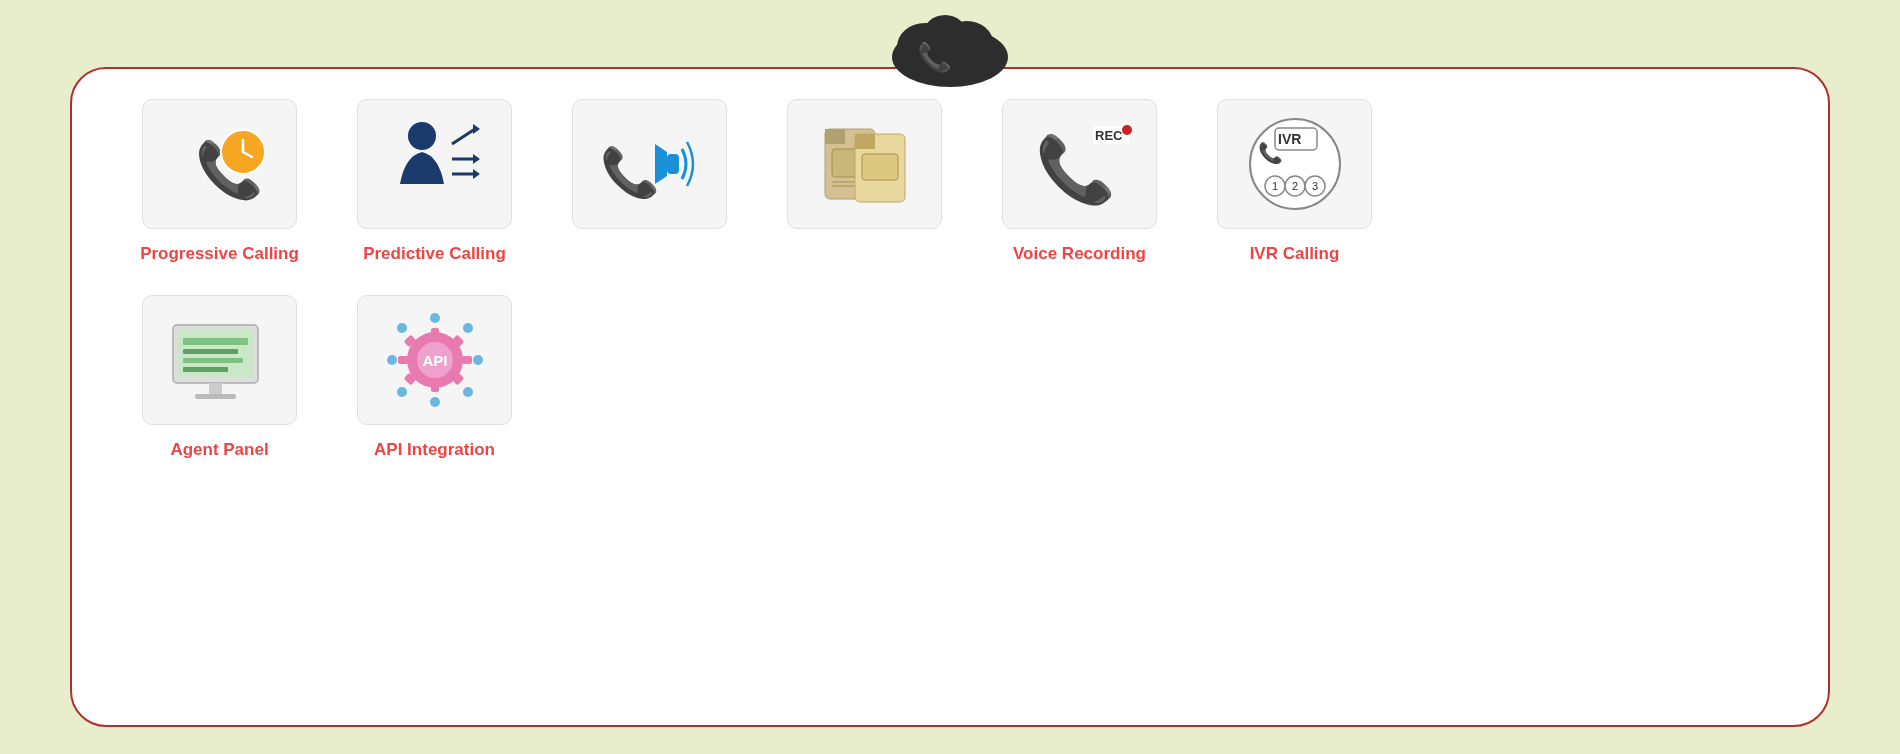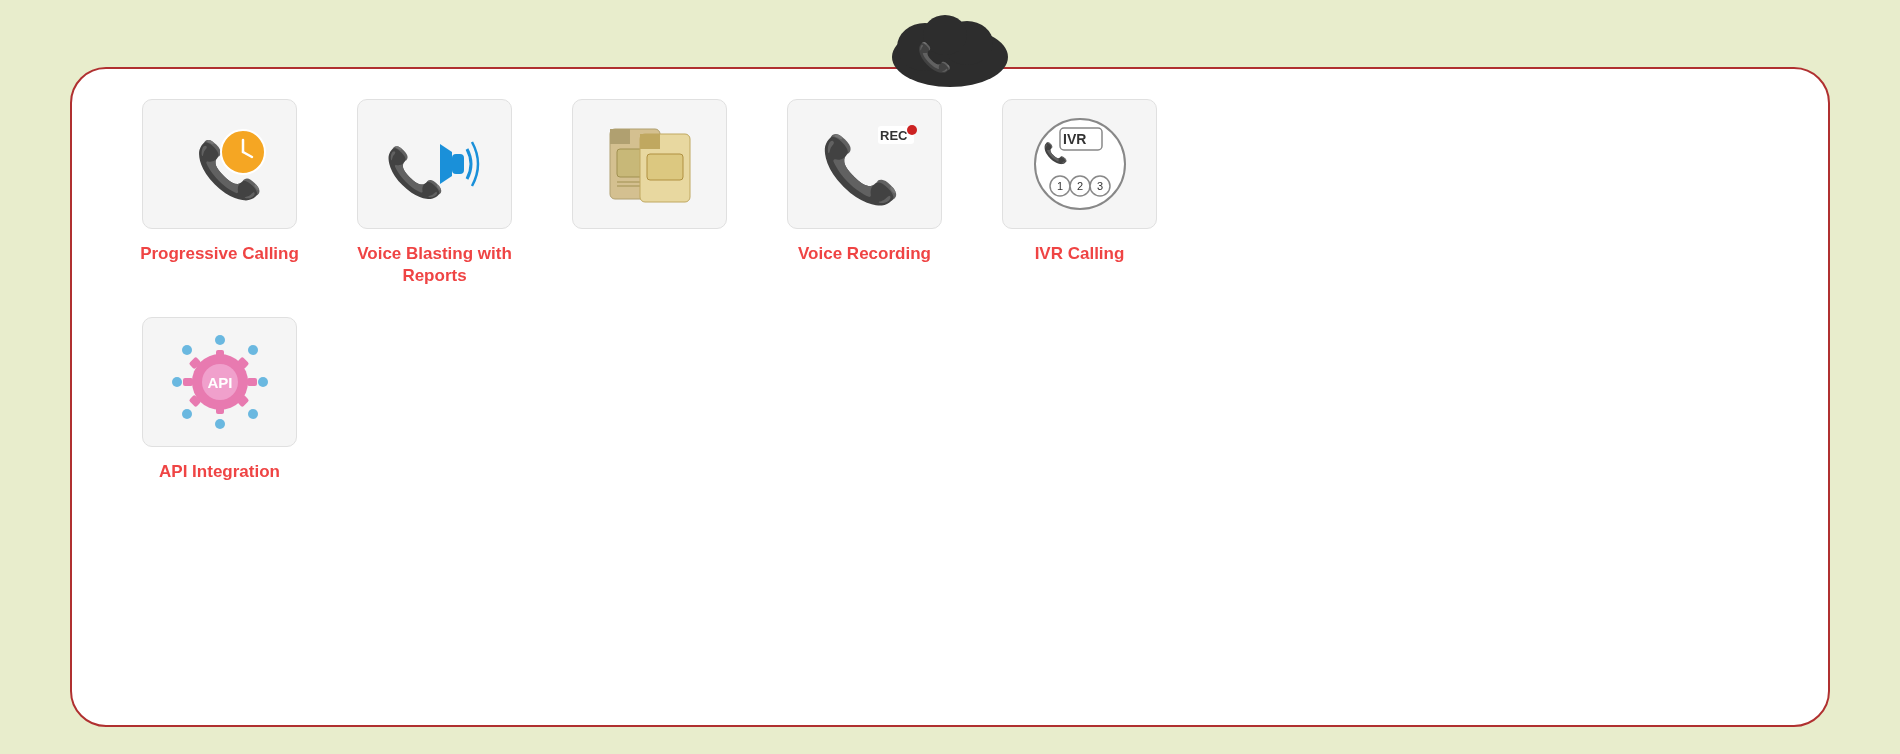--- a/index.html
+++ b/index.html
@@ -112,35 +112,52 @@
             <text x="30" y="75" font-size="55" fill="#222">📞</text>
 
             <circle cx="78" cy="38" r="22" fill="#f5a623" stroke="white" stroke-width="2"></circle>
             <line x1="78" y1="26" x2="78" y2="38" stroke="white" stroke-width="2.5" stroke-linecap="round"></line>
             <line x1="78" y1="38" x2="87" y2="43" stroke="white" stroke-width="2.5" stroke-linecap="round"></line>
           </svg>
         </div>
         <span class="feature-label">Progressive Calling</span>
       </div>
 
+      <div class="feature-item">
+        <div class="feature-icon-box">
+          <svg class="icon-svg" viewBox="0 0 110 100" xmlns="http://www.w3.org/2000/svg">
+
+            <circle cx="42" cy="22" r="14" fill="#1a3a6b"></circle>
+            <path d="M20 70 Q25 42 42 38 Q59 42 64 70" fill="#1a3a6b"></path>
+
+            <line x1="72" y1="30" x2="95" y2="15" stroke="#1a3a6b" stroke-width="3"></line>
+            <line x1="72" y1="45" x2="95" y2="45" stroke="#1a3a6b" stroke-width="3"></line>
+            <line x1="72" y1="60" x2="95" y2="60" stroke="#1a3a6b" stroke-width="3"></line>
+
+            <polygon points="93,10 100,15 93,20" fill="#1a3a6b"></polygon>
+            <polygon points="93,40 100,45 93,50" fill="#1a3a6b"></polygon>
+            <polygon points="93,55 100,60 93,65" fill="#1a3a6b"></polygon>
+          </svg>
+        </div>
+        <span class="feature-label">Predictive Calling</span>
+      </div>
 
       <div class="feature-item">
         <div class="feature-icon-box">
           <svg class="icon-svg" viewBox="0 0 110 100" xmlns="http://www.w3.org/2000/svg">
 
             <text x="5" y="75" font-size="48" fill="#1a90d9">📞</text>
 
             <polygon points="60,30 60,70 72,62 72,38" fill="#1a90d9"></polygon>
             <rect x="72" y="40" width="12" height="20" rx="4" fill="#1a90d9"></rect>
 
             <path d="M87 35 Q95 50 87 65" stroke="#1a90d9" stroke-width="3" fill="none"></path>
             <path d="M92 28 Q104 50 92 72" stroke="#1a90d9" stroke-width="2.5" fill="none"></path>
           </svg>
         </div>
-        <span class="feature-label">Voice Blasting with Reports</span>
       </div>
 
       <div class="feature-item">
         <div class="feature-icon-box">
           <svg class="icon-svg" viewBox="0 0 110 100" xmlns="http://www.w3.org/2000/svg">
 
             <rect x="15" y="15" width="50" height="70" rx="5" ry="5" fill="#d4c090" stroke="#b0a070" stroke-width="1"></rect>
             <polygon points="15,15 35,15 35,30 15,30" fill="#b0a070"></polygon>
             <rect x="22" y="35" width="36" height="28" rx="3" fill="#c8b878" stroke="#a09050" stroke-width="1"></rect>
 
@@ -190,20 +207,38 @@
         </div>
         <span class="feature-label">IVR Calling</span>
       </div>
 
     </div>
 
     <div class="features-row" style="margin-top: 20px;">
 
 
 
+      <div class="feature-item">
+        <div class="feature-icon-box">
+          <svg class="icon-svg" viewBox="0 0 110 100" xmlns="http://www.w3.org/2000/svg">
+
+            <rect x="8" y="15" width="85" height="58" rx="4" fill="#ddd" stroke="#aaa" stroke-width="1.5"></rect>
+            <rect x="13" y="20" width="75" height="48" rx="2" fill="#c8e8c8"></rect>
+
+            <rect x="18" y="28" width="65" height="7" rx="1" fill="#80c080"></rect>
+            <rect x="18" y="39" width="55" height="5" rx="1" fill="#60a060"></rect>
+            <rect x="18" y="48" width="60" height="5" rx="1" fill="#80c080"></rect>
+            <rect x="18" y="57" width="45" height="5" rx="1" fill="#60a060"></rect>
+
+            <rect x="44" y="73" width="13" height="14" rx="1" fill="#ccc"></rect>
+            <rect x="30" y="84" width="41" height="5" rx="2" fill="#bbb"></rect>
+          </svg>
+        </div>
+        <span class="feature-label">Agent Panel</span>
+      </div>
 
       <div class="feature-item">
         <div class="feature-icon-box">
           <svg class="icon-svg" viewBox="0 0 110 100" xmlns="http://www.w3.org/2000/svg">
 
             <circle cx="55" cy="50" r="28" fill="#e87ab0"></circle>
             <circle cx="55" cy="50" r="18" fill="#f0a0cc"></circle>
 
             <rect x="51" y="18" width="8" height="10" rx="2" fill="#e87ab0"></rect>
             <rect x="51" y="72" width="8" height="10" rx="2" fill="#e87ab0"></rect>

